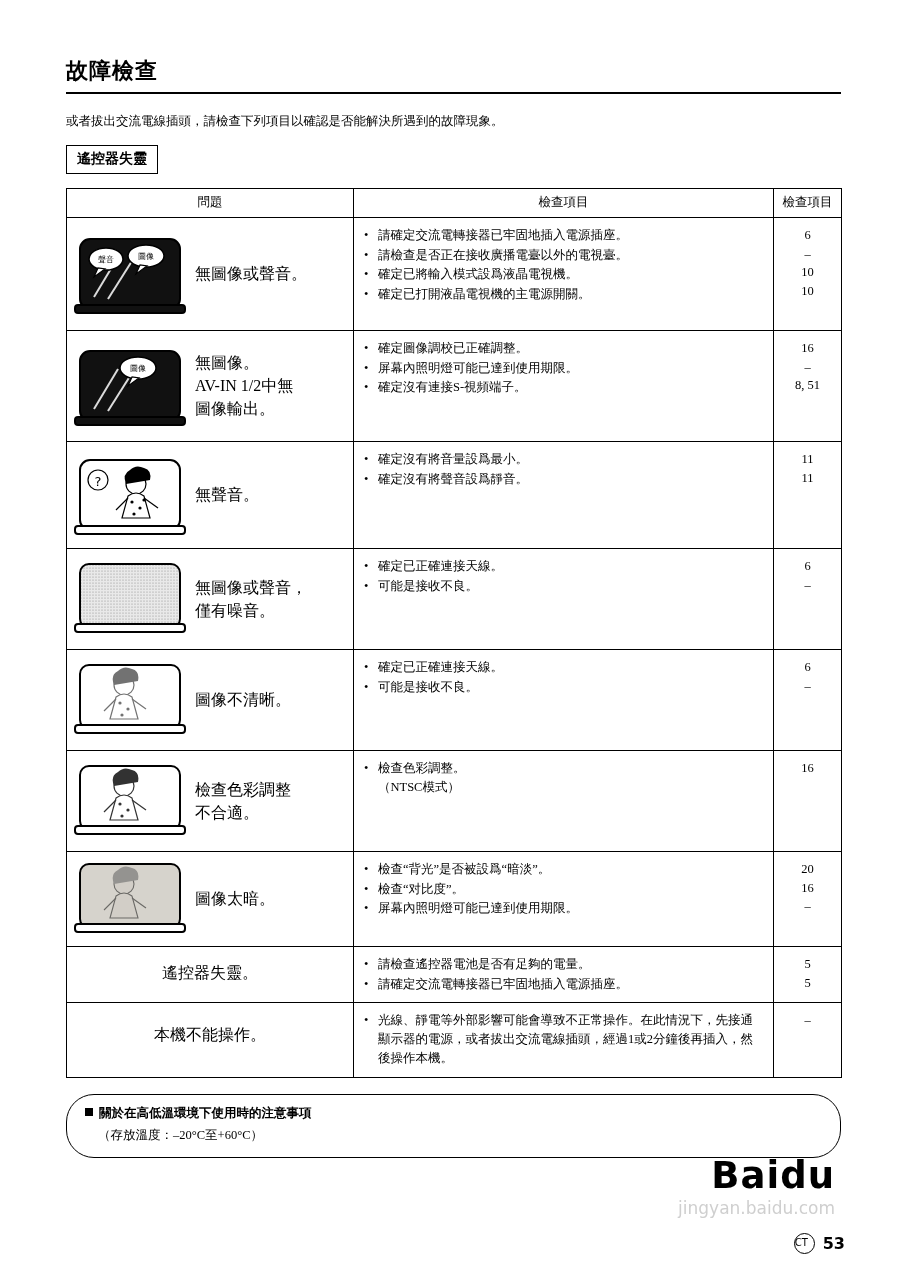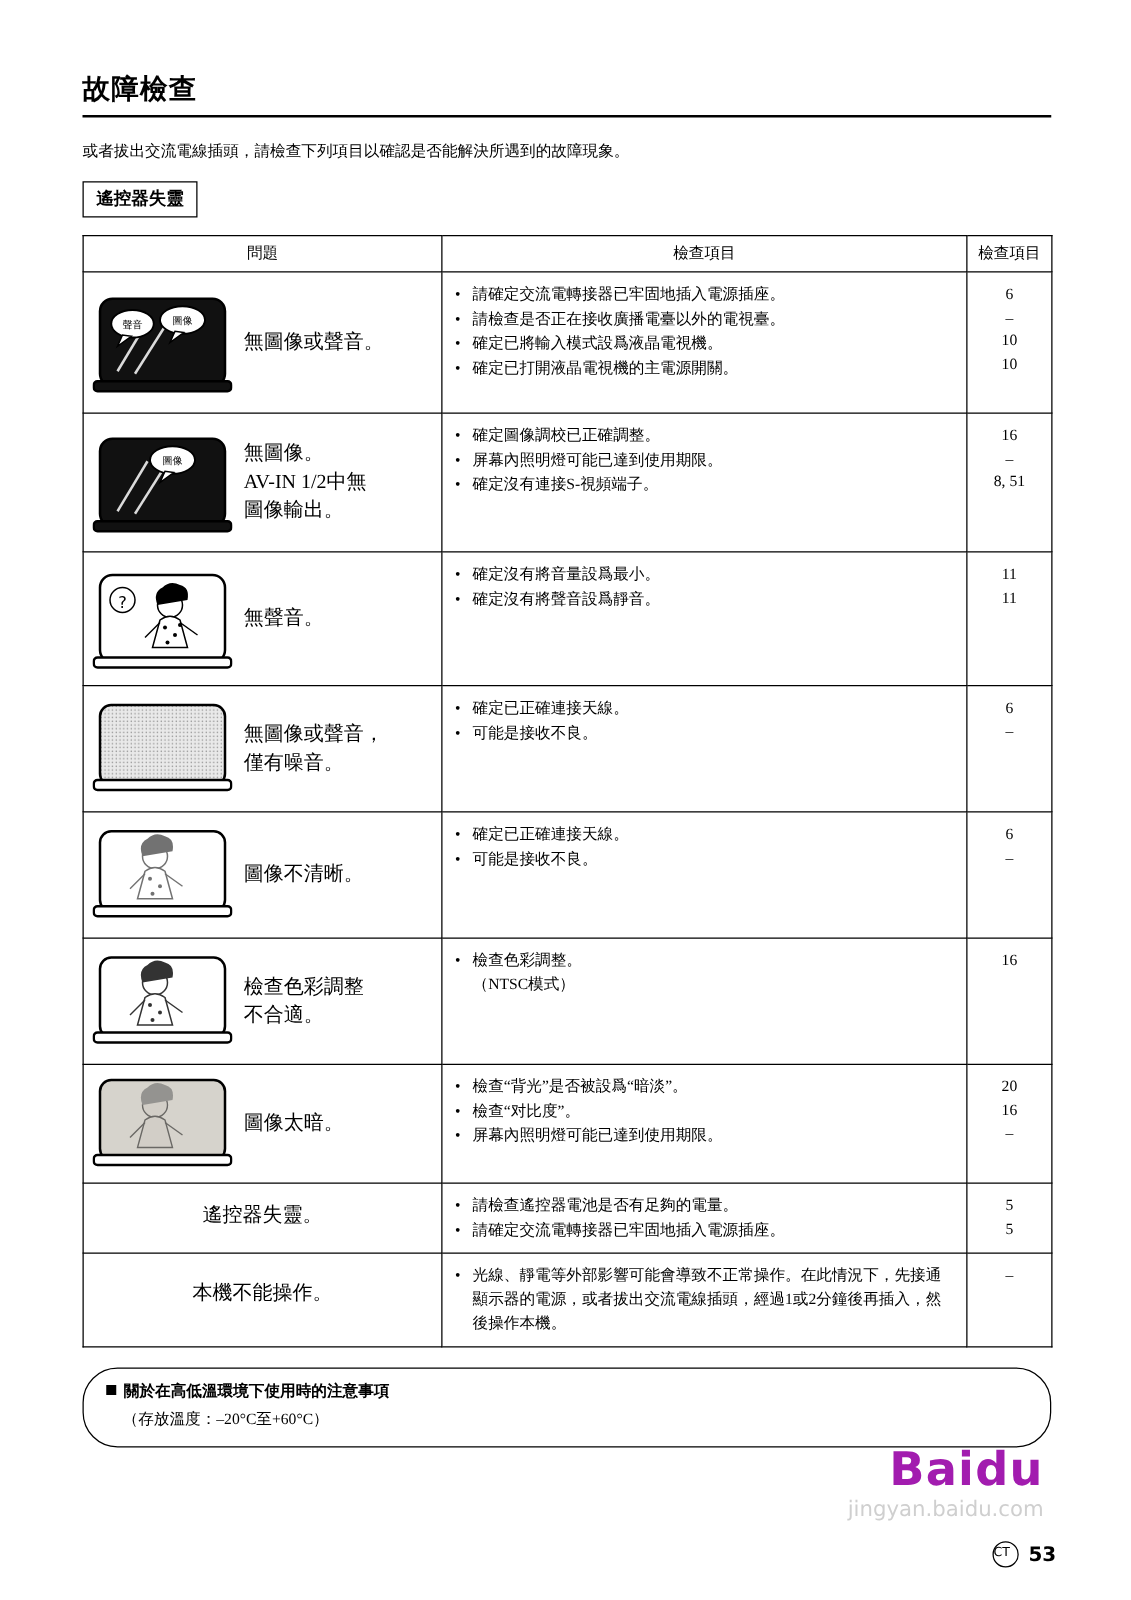--- a/index.html
+++ b/index.html
@@ -208,21 +208,21 @@
     text-align: right;
     color: #c9c9c9;
     pointer-events: none;
   }
   .watermark .big {
     font-size: 37px;
     font-weight: bold;
     letter-spacing: 1px;
     font-family: "DejaVu Sans", "Liberation Sans", sans-serif;
     line-height: 1;
-    color: #a21caf;
+    color: #000000;
   }
   .watermark .small {
     font-size: 17px;
     font-family: "DejaVu Sans", "Liberation Sans", sans-serif;
     color: #cfcfcf;
     margin-top: 4px;
   }
 </style>
 </head>
 <body>

